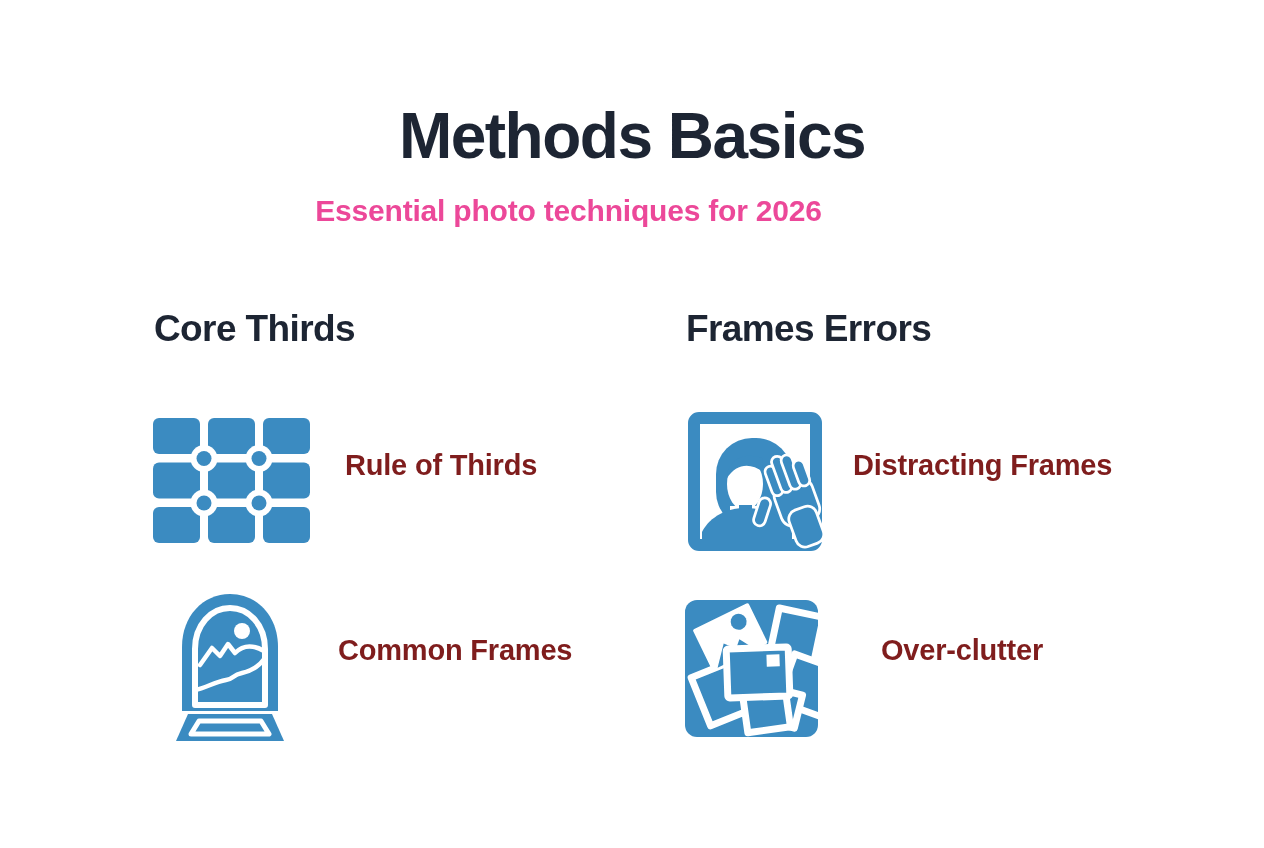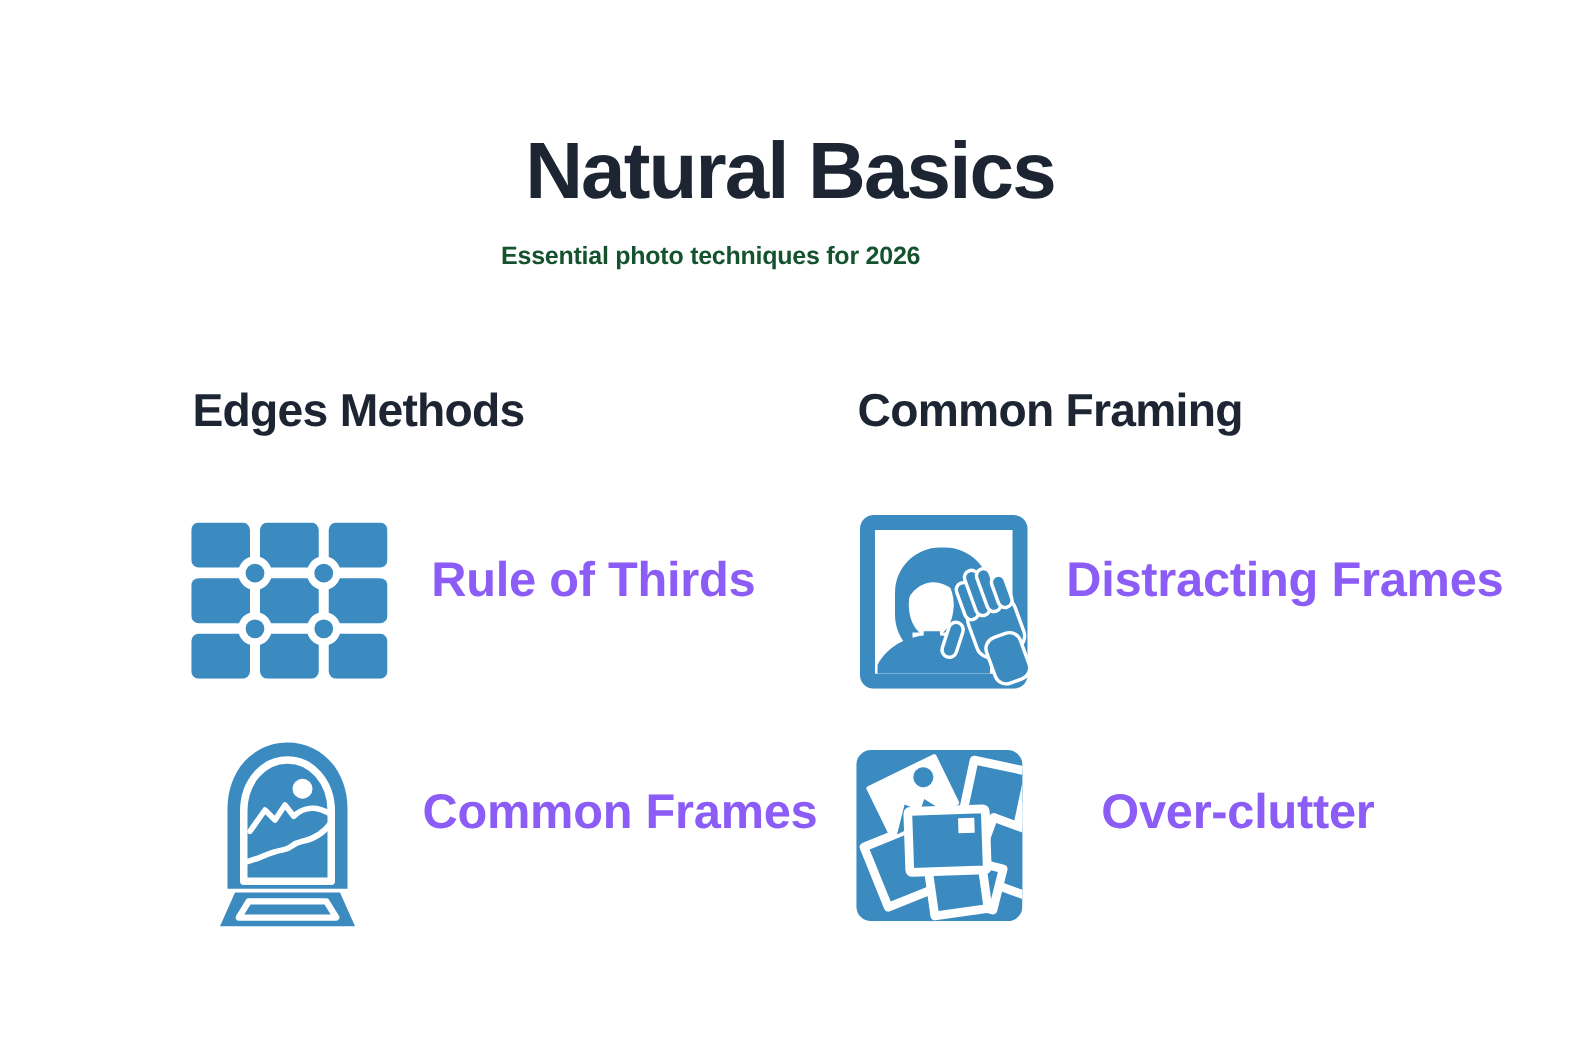--- a/index.html
+++ b/index.html
@@ -10,46 +10,46 @@
     background:#ffffff;color:var(--ink);
     font-family:"Liberation Sans","DejaVu Sans",sans-serif;
   }
   .abs{position:absolute;}
   .title{
     left:0;top:100px;width:1264px;text-align:center;
     font-size:64px;font-weight:800;letter-spacing:-1.5px;line-height:1.15;
   }
   .subtitle{
     left:0;top:194px;width:1137px;text-align:center;
-    font-size:20px;font-weight:700;letter-spacing:-0.2px;color:#14532d;
+    font-size:30px;font-weight:700;letter-spacing:-0.2px;color:#ec4899;
   }
   .col-heading{
     font-size:37px;font-weight:800;letter-spacing:-0.6px;line-height:1.15;
     white-space:nowrap;
   }
   .item-label{
-    font-size:39px;font-weight:600;letter-spacing:-0.2px;line-height:38px;
-    white-space:nowrap;color:#8b5cf6;
+    font-size:29px;font-weight:600;letter-spacing:-0.2px;line-height:38px;
+    white-space:nowrap;color:#7f1d1d;
   }
   
   .fb{fill:var(--accent);}
   .fw{fill:#ffffff;}
   .sw{stroke:#ffffff;fill:none;stroke-linecap:round;stroke-linejoin:round;}
   .frame{fill:#ffffff;stroke:var(--accent);}
   .ph{fill:var(--accent);stroke:#ffffff;stroke-width:7;stroke-linejoin:round;}
   .hd{fill:var(--accent);stroke:#ffffff;stroke-width:5.5;stroke-linejoin:round;paint-order:stroke;}
 </style>
 </head>
 <body>
 
-<div class="abs title">Natural Basics</div>
+<div class="abs title">Methods Basics</div>
 <div class="abs subtitle">Essential photo techniques for 2026</div>
 
-<div class="abs col-heading" style="left:154px;top:308px;">Edges Methods</div>
-<div class="abs col-heading" style="left:686px;top:308px;">Common Framing</div>
+<div class="abs col-heading" style="left:154px;top:308px;">Core Thirds</div>
+<div class="abs col-heading" style="left:686px;top:308px;">Frames Errors</div>
 
 <div class="abs" style="left:153px;top:418px;">
   <svg width="157" height="125" viewBox="0 0 157 125" aria-hidden="true">
     <g class="fb">
       <rect x="0" y="0" width="47" height="36" rx="6"></rect>
         <rect x="55" y="0" width="47" height="36" rx="6"></rect>
         <rect x="110" y="0" width="47" height="36" rx="6"></rect>
       <rect x="0" y="44.5" width="47" height="36" rx="6"></rect>
         <rect x="55" y="44.5" width="47" height="36" rx="6"></rect>
         <rect x="110" y="44.5" width="47" height="36" rx="6"></rect>

